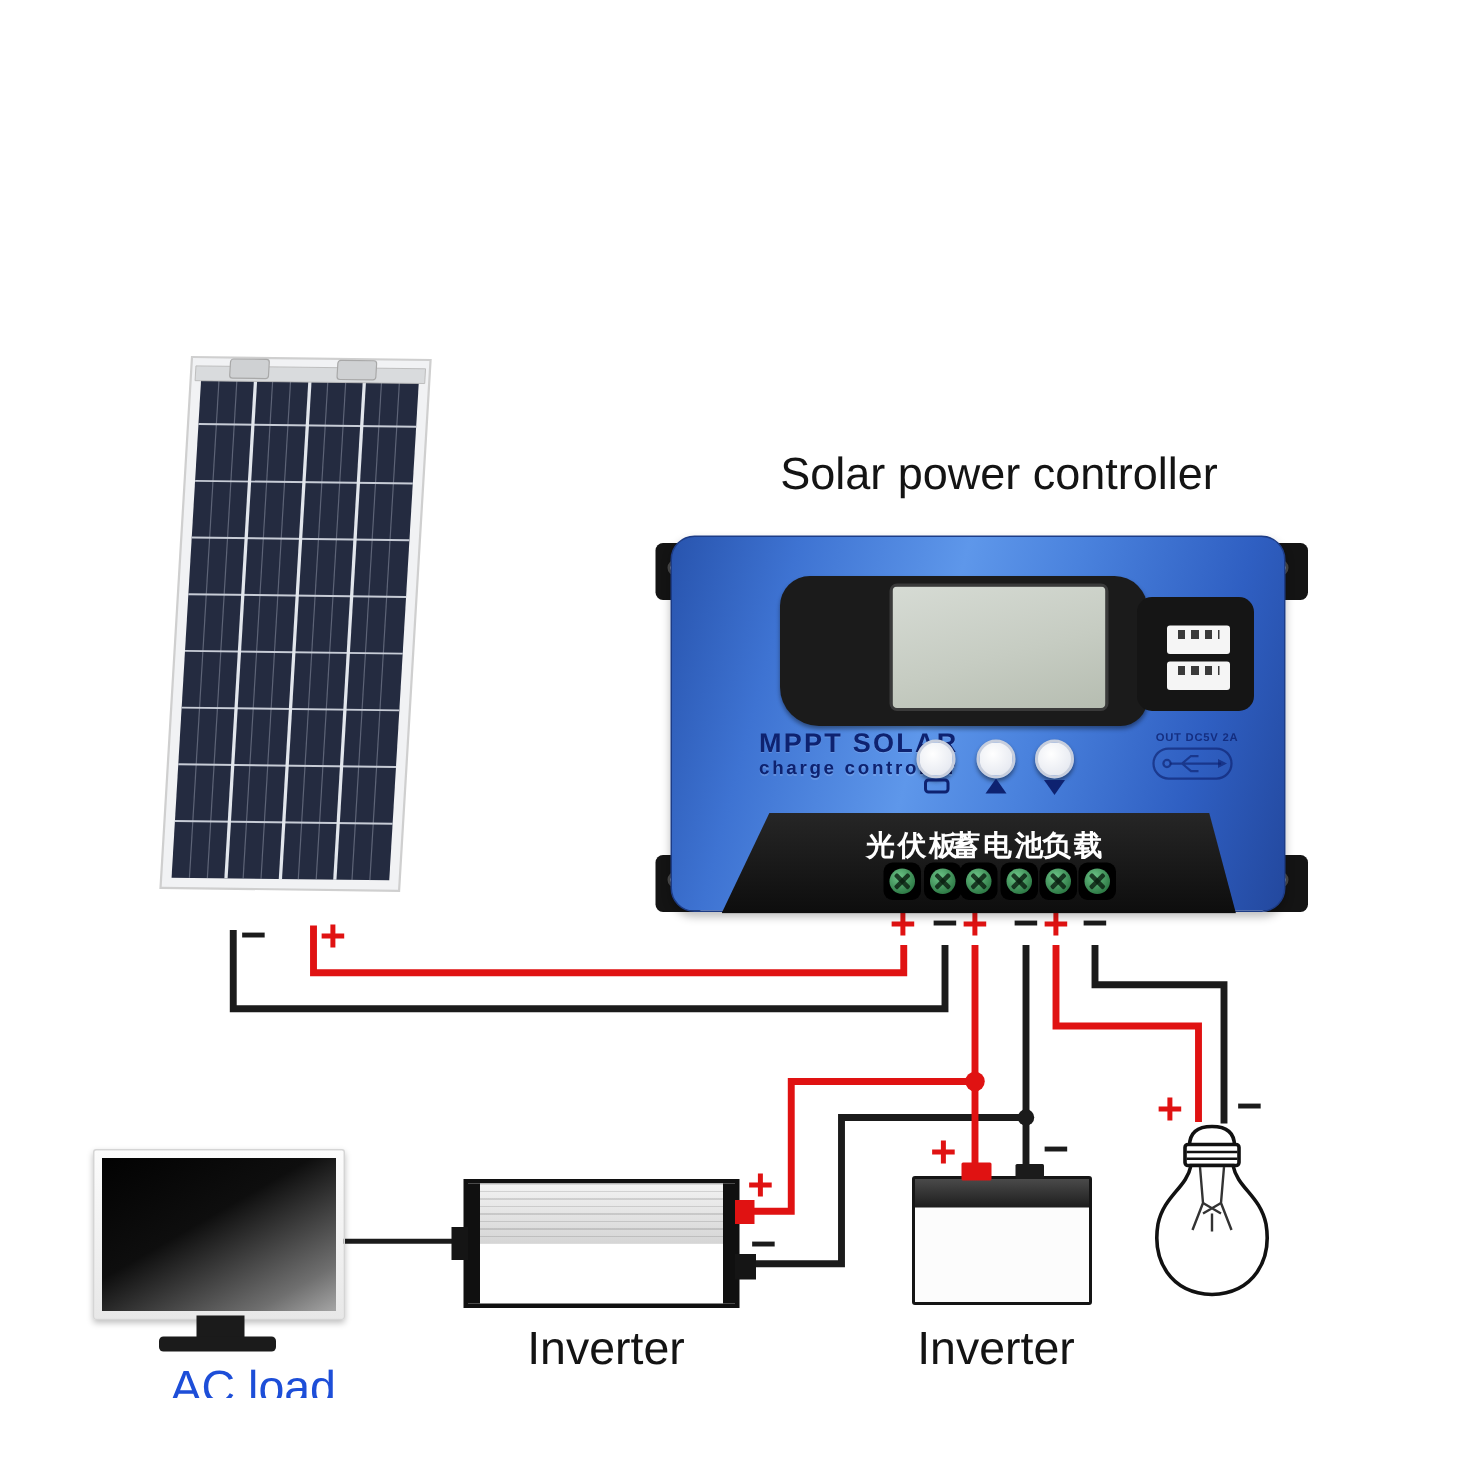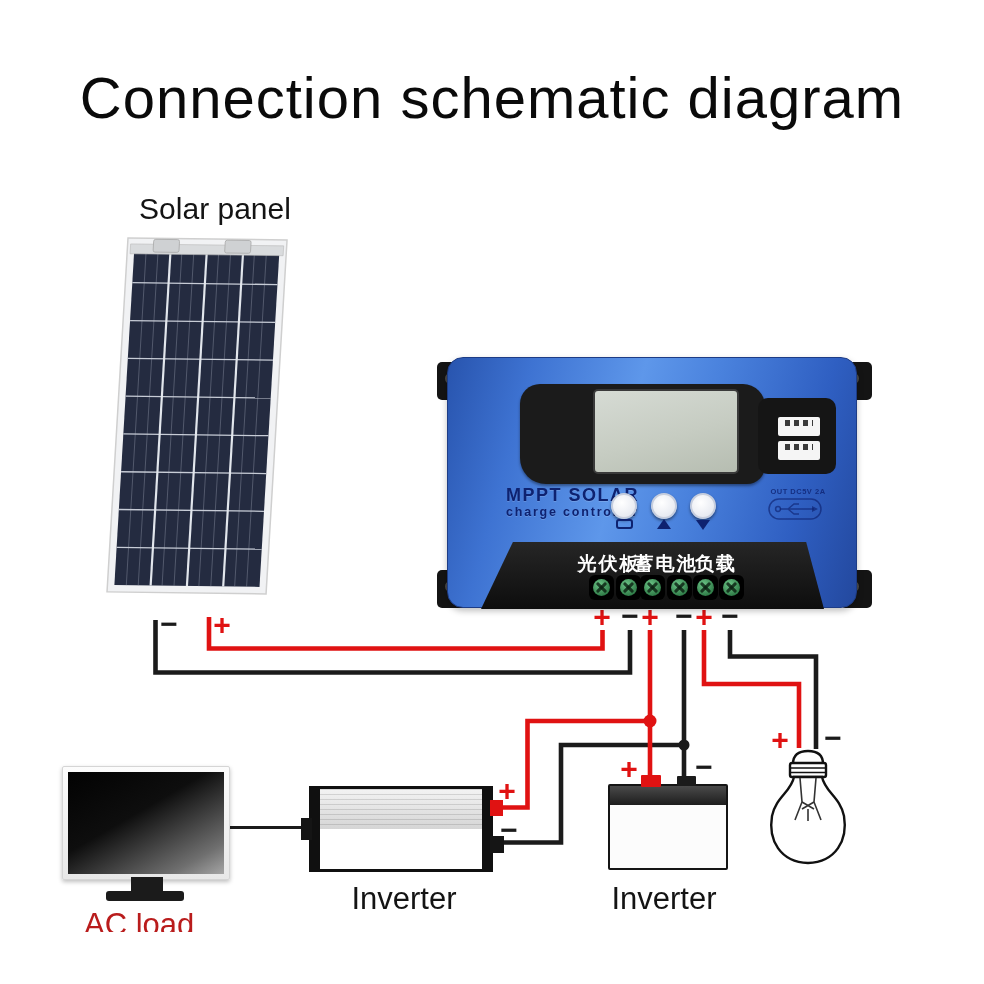--- a/index.html
+++ b/index.html
@@ -6,21 +6,21 @@
   .canvas{position:relative;width:984px;height:984px;background:#ffffff;overflow:hidden;
           font-family:"Liberation Sans", sans-serif;color:#111;}
   .abs{position:absolute;}
 
   
   .page-title{left:0;top:64px;width:984px;text-align:center;font-size:58px;font-weight:400;
               letter-spacing:1px;color:#0a0a0a;white-space:nowrap;}
   .section-label{font-size:30px;color:#141414;white-space:nowrap;transform:translateX(-50%);}
   .dev-label{font-size:31px;color:#141414;white-space:nowrap;transform:translateX(-50%);}
   .ac-clip{left:84px;top:913px;width:140px;height:19px;overflow:hidden;}
-  .ac-clip span{display:block;font-size:31px;line-height:34px;margin-top:-5px;color:#b91c1c;}
+  .ac-clip span{display:block;font-size:31px;line-height:34px;margin-top:-5px;color:#1d4ed8;text-align:right;}
 
   
   .pol{font-size:30px;font-weight:700;transform:translate(-50%,-50%);line-height:1;}
   .pol.red{color:#e01212;}
   .pol.blk{color:#1b1b1b;}
 
   
   svg.wires{left:0;top:0;z-index:1;}
   .wr{stroke:#e01212;stroke-width:4.6;fill:none;}
   .wb{stroke:#1b1b1b;stroke-width:4.6;fill:none;}
@@ -100,23 +100,22 @@
   .bat-minus{position:absolute;left:67px;top:-10px;width:19px;height:10px;background:#1b1b1b;border-radius:1px;}
 
   
   .bulb-svg{left:758px;top:744px;z-index:2;}
 </style>
 </head>
 <body>
 
 <div class="canvas">
 
-  <div class="abs page-title">Connection schematic diagram</div>
-
-  <div class="abs section-label" style="left:215px;top:192px;">Solar panel</div>
+
+  <div class="abs section-label" style="left:666px;top:300px;">Solar power controller</div>
 
   <svg class="abs wires" width="984" height="984" viewBox="0 0 984 984">
     <path class="wb" d="M630,630 V672.5 H155.5 V620"></path>
     <path class="wb" d="M684,630 V780"></path>
     <path class="wb" d="M684,745 H561 V842.5 H499"></path>
     <path class="wb" d="M730,630 V656.5 H816 V749"></path>
     <path class="wthin" d="M228,827.5 H310"></path>
     <path class="wr" d="M602.5,630 V648.5 H209 V617"></path>
     <path class="wr" d="M650,630 V780"></path>
     <path class="wr" d="M650,721 H527.5 V807.5 H498"></path>

